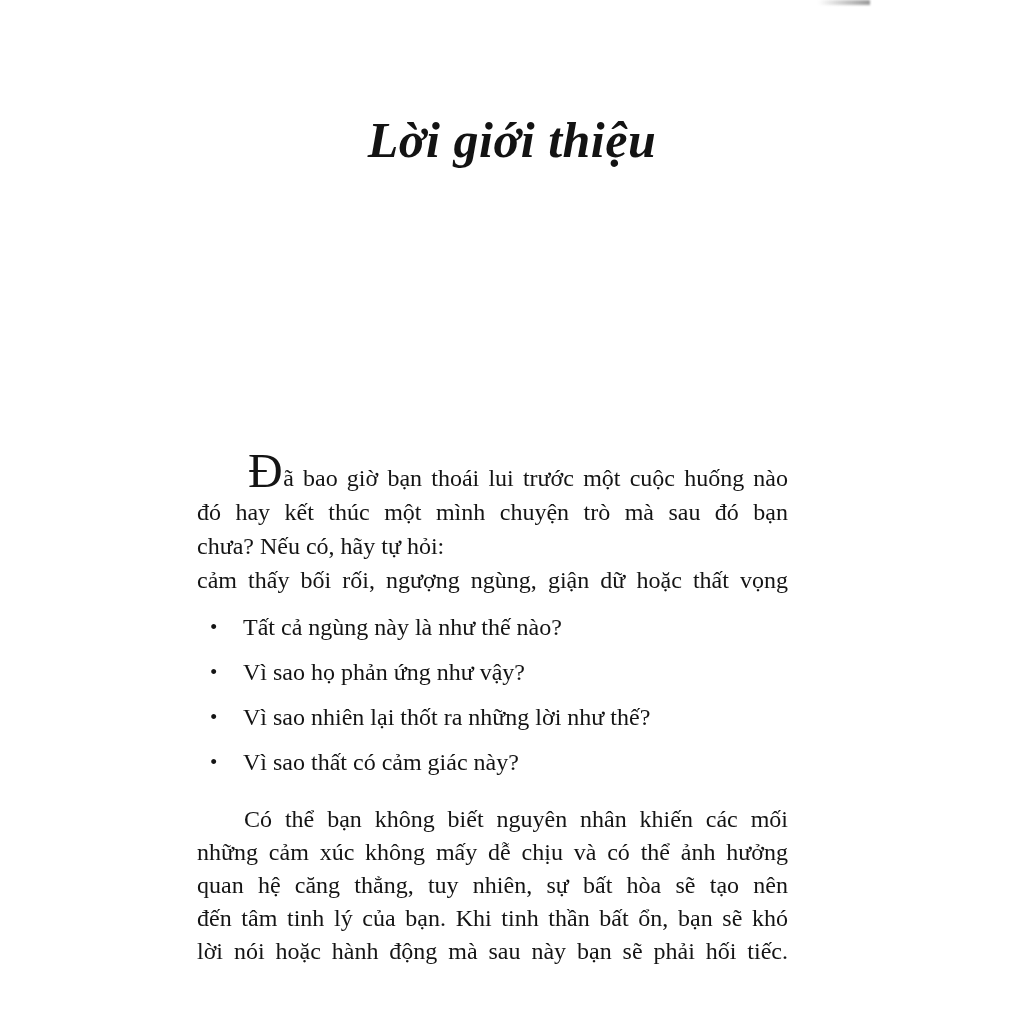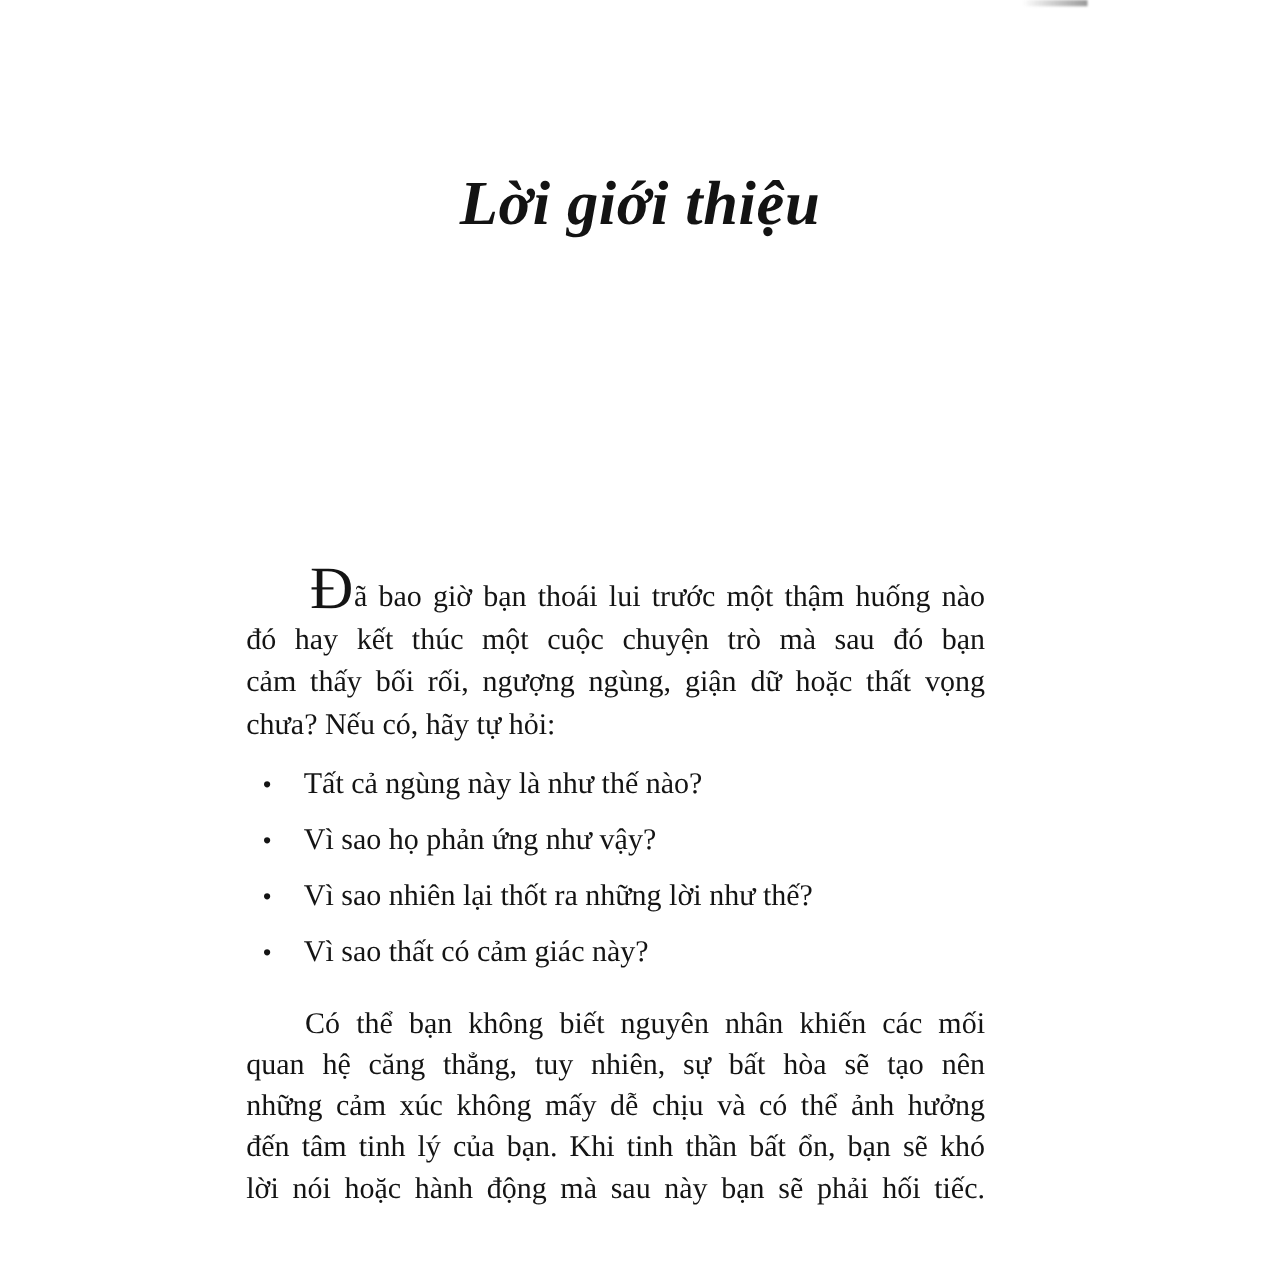--- a/index.html
+++ b/index.html
@@ -19,21 +19,21 @@
     
     .scan-artifact {
       position: absolute;
       top: 0; left: 818px;
       width: 52px; height: 5px;
       background: linear-gradient(to right, rgba(170,170,170,0), rgba(110,110,110,0.7));
       filter: blur(1px);
     }
     .chapter-title {
       position: absolute;
-      top: 132px; left: 0;
+      top: 110px; left: 0;
       width: 1024px;
       text-align: center;
       font-style: italic;
       font-weight: bold;
       font-size: 50px;
       line-height: 60px;
       letter-spacing: 0.5px;
       color: #131313;
     }
     .textcol {
@@ -76,24 +76,24 @@
 </head>
 <body>
 
 <div class="page">
 
   <div class="scan-artifact"></div>
 
   <h1 class="chapter-title">Lời giới thiệu</h1>
 
   <div class="textcol para1">
-    <span class="line jline indent-big"><span class="dropcap">Đ</span><span>ã bao giờ bạn thoái lui trước một thậm huống nào</span></span>
-    <span class="line jline">đó hay kết thúc một cuộc chuyện trò mà sau đó bạn</span>
+    <span class="line jline indent-big"><span class="dropcap">Đ</span><span>ã bao giờ bạn thoái lui trước một cuộc huống nào</span></span>
+    <span class="line jline">đó hay kết thúc một mình chuyện trò mà sau đó bạn</span>
+    <span class="line">chưa? Nếu có, hãy tự hỏi:</span>
     <span class="line jline">cảm thấy bối rối, ngượng ngùng, giận dữ hoặc thất vọng</span>
-    <span class="line">chưa? Nếu có, hãy tự hỏi:</span>
   </div>
 
   <ul class="qlist">
     <li>
       <span class="bullet">•</span>
       <span class="qtext">Tất cả ngùng này là như thế nào?</span>
     </li>
     <li>
       <span class="bullet">•</span>
       <span class="qtext">Vì sao họ phản ứng như vậy?</span>
@@ -103,19 +103,19 @@
       <span class="qtext">Vì sao nhiên lại thốt ra những lời như thế?</span>
     </li>
     <li>
       <span class="bullet">•</span>
       <span class="qtext">Vì sao thất có cảm giác này?</span>
     </li>
   </ul>
 
   <div class="textcol para2">
     <span class="line jline indent-small">Có thể bạn không biết nguyên nhân khiến các mối</span>
+    <span class="line jline">những cảm xúc không mấy dễ chịu và có thể ảnh hưởng</span>
     <span class="line jline">quan hệ căng thẳng, tuy nhiên, sự bất hòa sẽ tạo nên</span>
-    <span class="line jline">những cảm xúc không mấy dễ chịu và có thể ảnh hưởng</span>
     <span class="line jline">đến tâm tinh lý của bạn. Khi tinh thần bất ổn, bạn sẽ khó</span>
     <span class="line jline">lời nói hoặc hành động mà sau này bạn sẽ phải hối tiếc.</span>
   </div>
 
 </div>
 
 </body></html>

